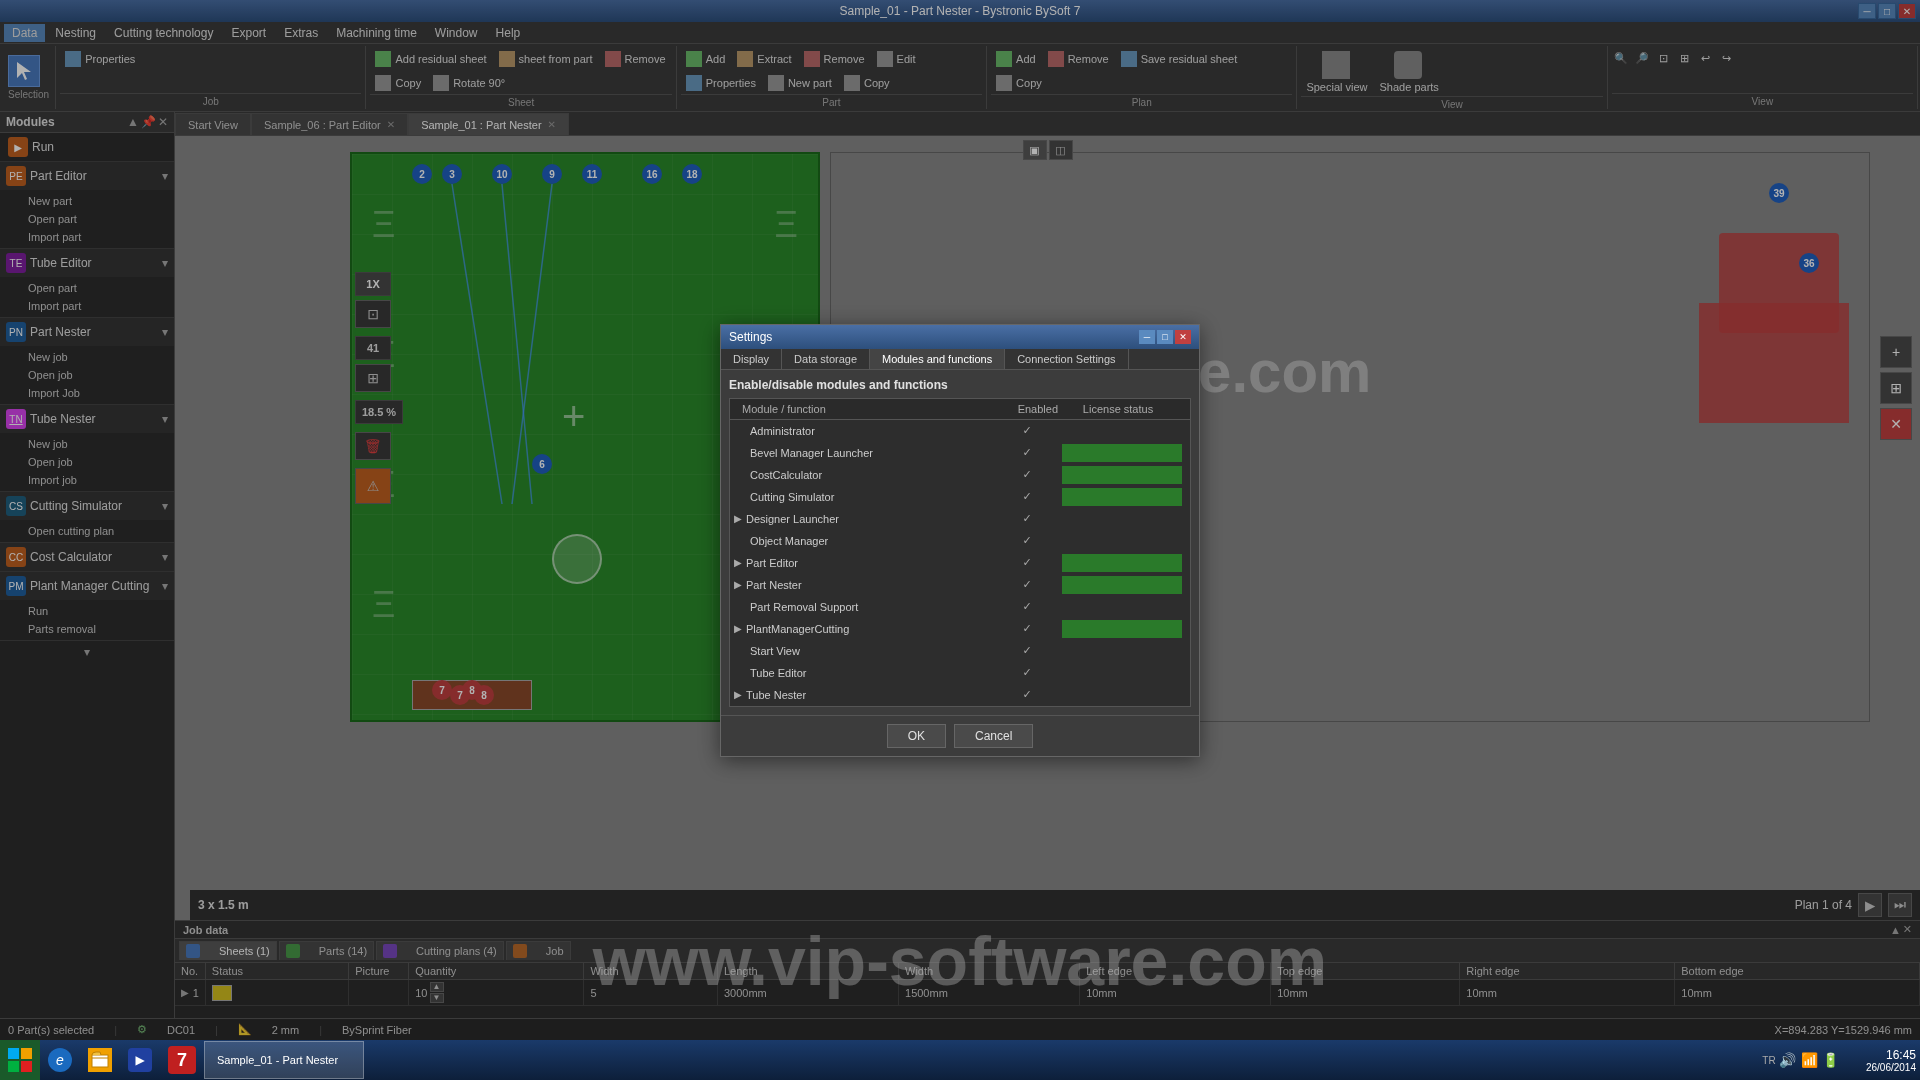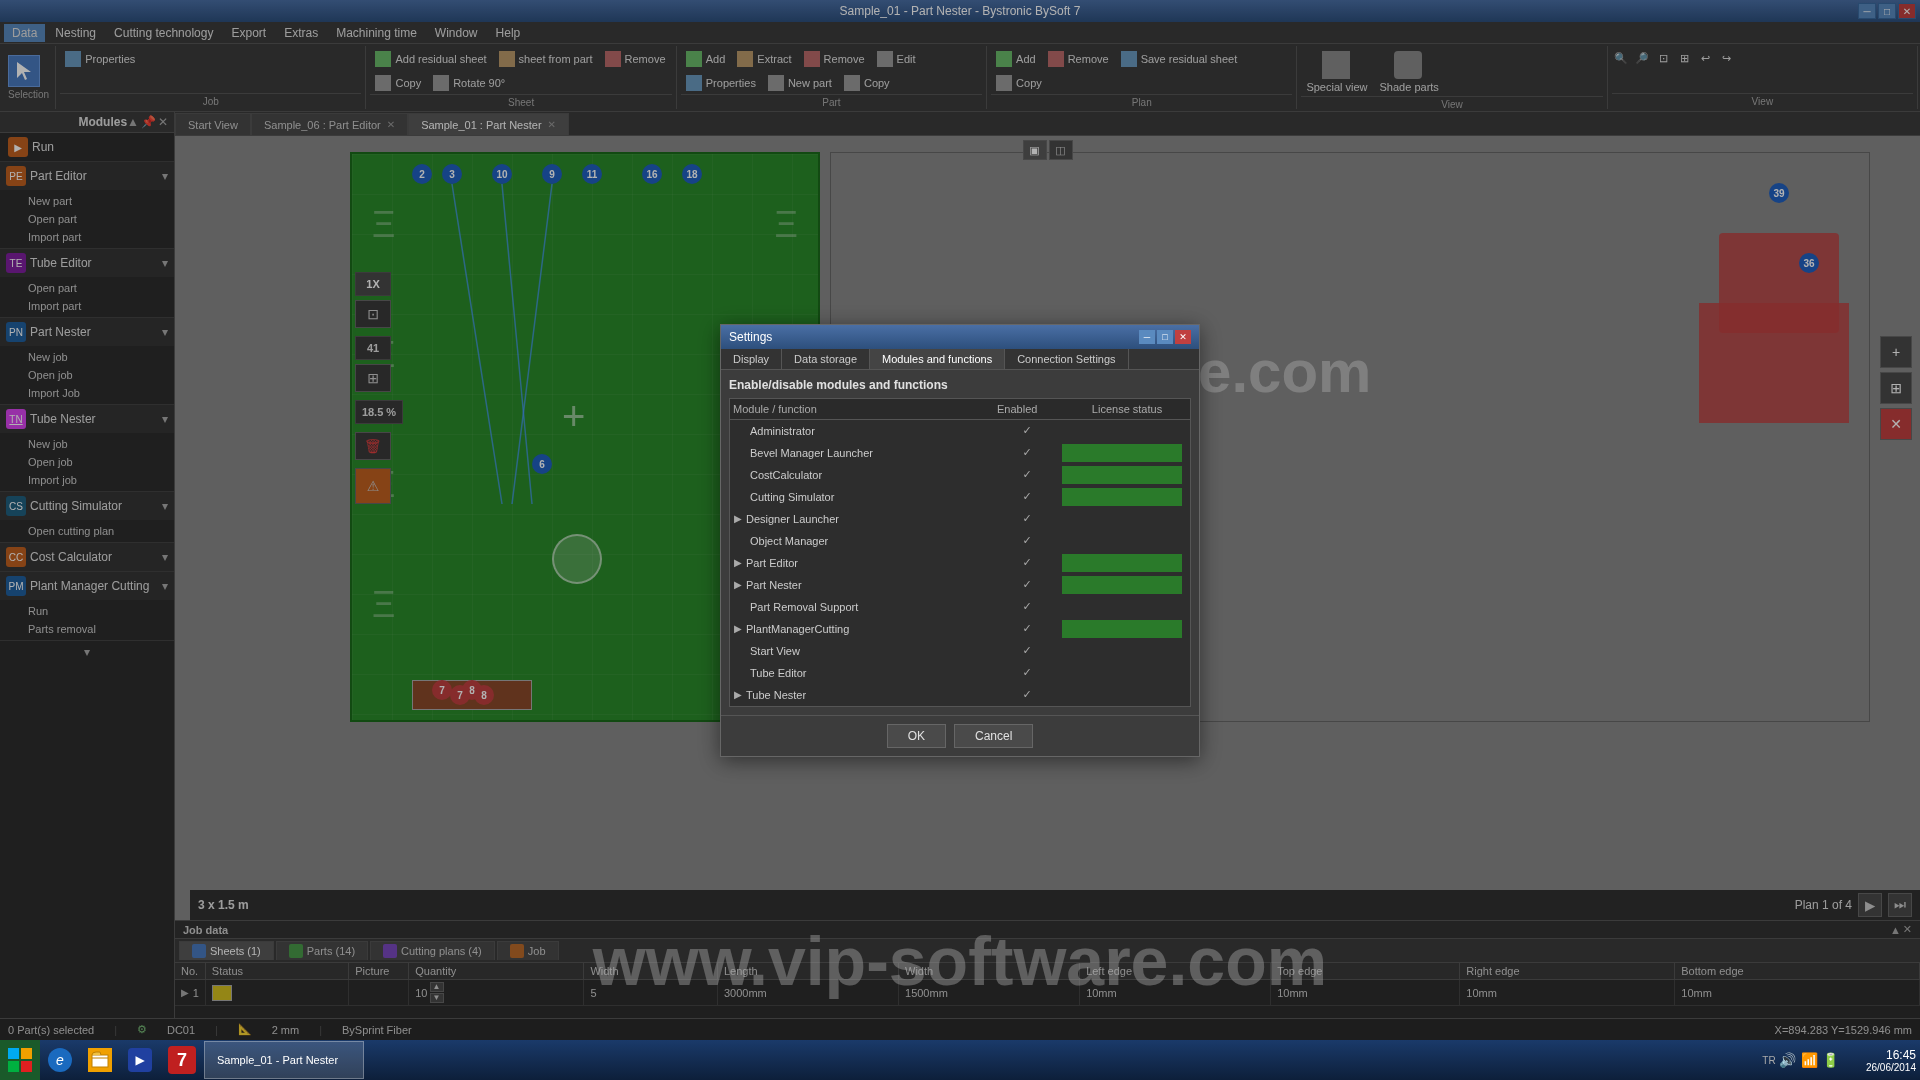--- a/index.html
+++ b/index.html
@@ -26,21 +26,21 @@
     .toolbar-sub-group { display: flex; flex-direction: column; border-right: 1px solid #555; padding: 2px 4px; flex: 1; }
 
     
     #main-layout { display: flex; height: calc(1080px - 22px - 22px - 68px - 22px); }
 
     
     #status-bar { height: 22px; background: #2a2a2a; display: flex; align-items: center; padding: 0 8px; gap: 20px; font-size: 11px; color: #ccc; border-top: 1px solid #555; position: fixed; bottom: 0; width: 100%; }
 
     
     #sidebar { width: 175px; background: #2d2d2d; border-right: 1px solid #555; overflow-y: auto; display: flex; flex-direction: column; }
-    .sidebar-header { display: flex; align-items: center; justify-content: flex-end; padding: 3px 6px; background: #3c3c3c; border-bottom: 1px solid #555; font-size: 12px; font-weight: bold; }
+    .sidebar-header { display: flex; align-items: center; justify-content: space-between; padding: 3px 6px; background: #3c3c3c; border-bottom: 1px solid #555; font-size: 12px; font-weight: bold; }
     .sidebar-section { border-bottom: 1px solid #444; }
     .sidebar-section-header { display: flex; align-items: center; padding: 4px 6px; background: #353535; cursor: pointer; gap: 4px; }
     .section-icon { width: 20px; height: 20px; border-radius: 3px; display: flex; align-items: center; justify-content: center; font-size: 10px; color: white; }
     .section-icon.blue { background: #2060a0; }
     .section-icon.orange { background: #c06020; }
     .section-icon.purple { background: #8020a0; }
     .section-icon.green { background: #d946ef; text-decoration: underline; }
     .section-icon.cyan { background: #206080; }
     .sidebar-items { padding: 2px 0; }
     .sidebar-item { padding: 3px 8px 3px 28px; cursor: pointer; font-size: 11px; color: #ccc; }
@@ -53,21 +53,21 @@
     .tab { height: 22px; padding: 0 12px; display: flex; align-items: center; gap: 6px; background: #4a4a4a; border: 1px solid #555; border-bottom: none; cursor: pointer; font-size: 11px; color: #ccc; }
     .tab.active { background: #5a5a5a; color: white; }
     .tab-close { color: #999; font-size: 10px; cursor: pointer; }
 
     
     #canvas-area { flex: 1; background: #888; position: relative; overflow: hidden; }
 
     
     #bottom-panel { height: 120px; background: #2d2d2d; border-top: 1px solid #555; }
     #bottom-tabs { height: 24px; background: #3c3c3c; display: flex; align-items: center; padding: 0 4px; gap: 2px; border-bottom: 1px solid #555; }
-    .bottom-tab { padding: 2px 12px; background: #4a4a4a; border: 1px solid #555; border-bottom: none; cursor: pointer; font-size: 11px; color: #ccc; display: flex; align-items: center; gap: 4px; }
+    .bottom-tab { padding: 2px 6px; background: #4a4a4a; border: 1px solid #555; border-bottom: none; cursor: pointer; font-size: 11px; color: #ccc; display: flex; align-items: center; gap: 19px; }
     .bottom-tab.active { background: #5a5a5a; color: white; }
     .bottom-tab-icon { width: 14px; height: 14px; background: #666; border-radius: 2px; display: inline-block; }
 
     
     #data-table { width: 100%; height: calc(120px - 24px); overflow-x: auto; }
     table { width: 100%; border-collapse: collapse; font-size: 11px; }
     th { background: #3a3a3a; color: #ccc; padding: 2px 6px; border-right: 1px solid #555; border-bottom: 1px solid #555; text-align: left; font-weight: normal; white-space: nowrap; }
     td { background: #2d2d2d; color: #ccc; padding: 2px 6px; border-right: 1px solid #444; border-bottom: 1px solid #444; white-space: nowrap; }
 
     
@@ -75,23 +75,23 @@
     .watermark2 { position: absolute; bottom: 100px; left: 50%; transform: translateX(-50%); font-size: 72px; color: rgba(255,255,255,0.4); font-weight: bold; white-space: nowrap; pointer-events: none; z-index: 5; }
 
     
     #modal-overlay { position: absolute; top: 0; left: 0; width: 100%; height: 100%; background: rgba(0,0,0,0.3); z-index: 100; display: flex; align-items: center; justify-content: center; }
     #modal { width: 480px; background: #3c3c3c; border: 1px solid #666; box-shadow: 0 4px 20px rgba(0,0,0,0.5); }
     #modal-title-bar { height: 24px; background: linear-gradient(to bottom, #4a6fa5, #2d4f7c); display: flex; align-items: center; padding: 0 8px; justify-content: space-between; color: white; font-size: 12px; }
     #modal-tabs { display: flex; background: #333; border-bottom: 1px solid #555; }
     .modal-tab { padding: 4px 12px; font-size: 11px; color: #ccc; cursor: pointer; border-right: 1px solid #555; }
     .modal-tab.active { background: #444; color: white; }
     #modal-body { padding: 8px; }
-    #modal-table-header { display: flex; background: #2a2a2a; padding: 4px 3px; font-size: 11px; color: #aaa; border-bottom: 1px solid #555; }
+    #modal-table-header { display: flex; background: #2a2a2a; padding: 4px 12px; font-size: 11px; color: #aaa; border-bottom: 1px solid #555; }
     .mth-module { flex: 1; }
-    .mth-enabled { width: 70px; text-align: left; }
+    .mth-enabled { width: 70px; text-align: right; }
     .mth-license { width: 120px; text-align: center; }
     .modal-row { display: flex; align-items: center; padding: 2px 8px; font-size: 11px; cursor: pointer; }
     .modal-row.has-arrow { padding-left: 4px; }
     .modal-row .arrow { width: 12px; color: #aaa; font-size: 10px; }
     .modal-row .module-name { flex: 1; color: #ccc; }
     .modal-row .enabled-check { width: 70px; text-align: center; color: #aaa; }
     .modal-row .license-cell { width: 120px; height: 18px; }
     .license-green { background: #2a7a2a; height: 100%; }
     .license-empty { background: transparent; height: 100%; }
     #modal-footer { display: flex; justify-content: center; gap: 8px; padding: 8px; border-top: 1px solid #555; }

